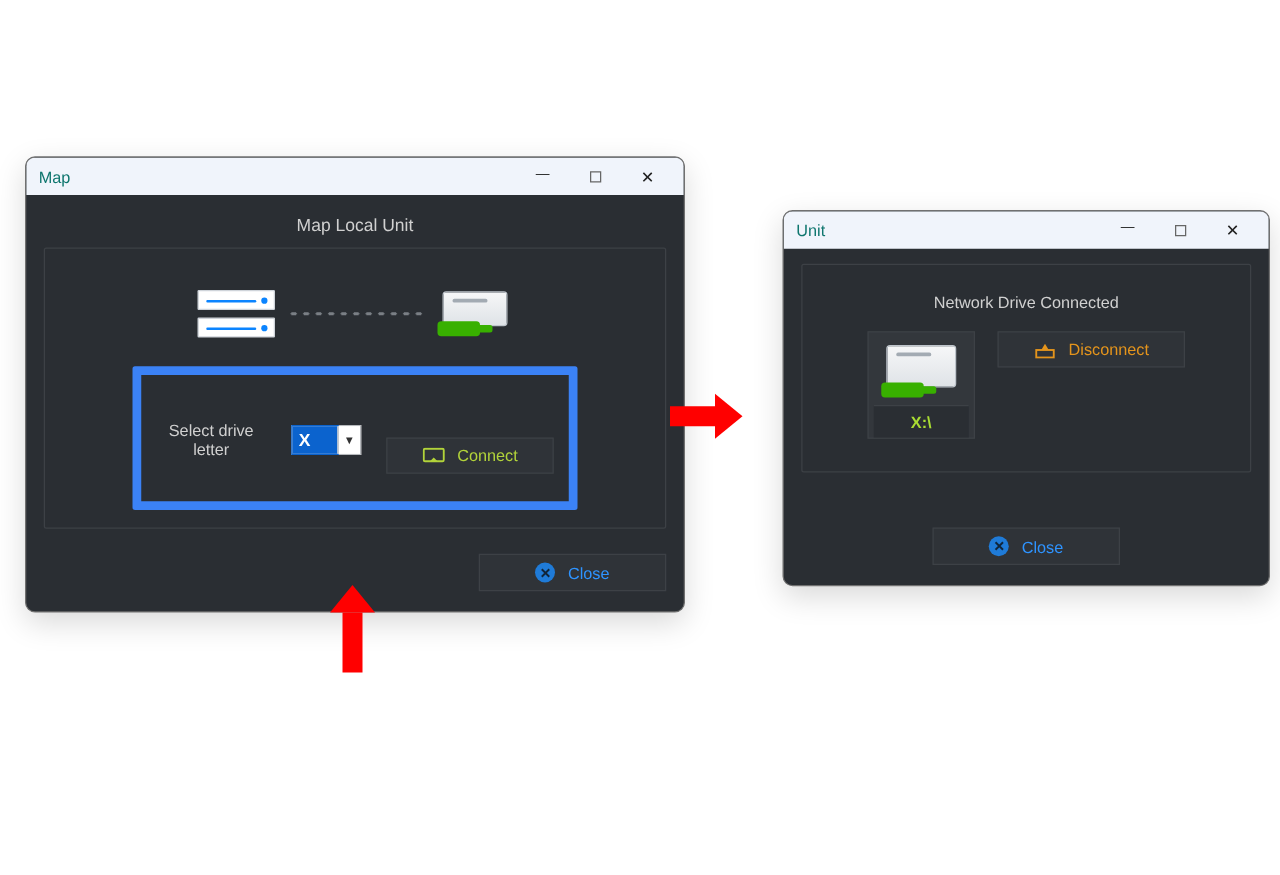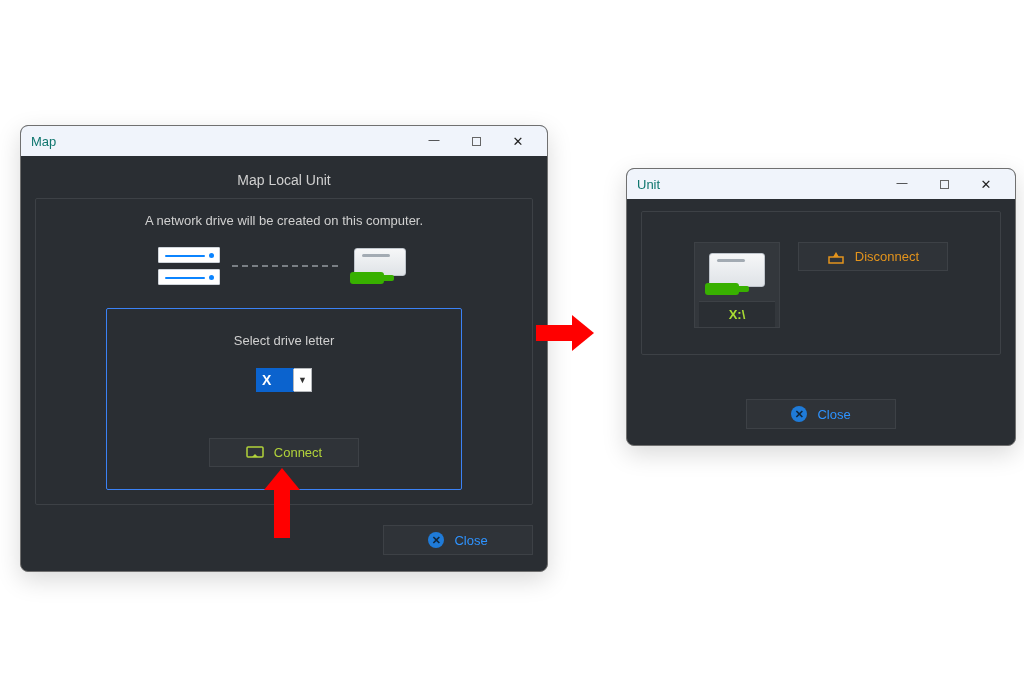--- a/index.html
+++ b/index.html
@@ -108,23 +108,23 @@
   .drive .plug{
     position:absolute;left:0;bottom:2px;width:34px;height:12px;
     background:#38b000;border-radius:3px;
   }
   .drive .plug::after{
     content:"";position:absolute;right:-10px;top:3px;width:12px;height:6px;
     background:#38b000;border-radius:2px;
   }
 
   .inner-panel{
-    border:1px solid #3b82f6;border-radius:2px;
+    border:7px solid #3b82f6;border-radius:2px;
     margin:0 56px;padding:24px 12px 22px 12px;
-    display:flex;flex-direction:column;align-items:center;gap:20px;
+    display:flex;flex-direction:row;align-items:center;gap:20px;
   }
 
   .combo{
     display:flex;border:1px solid #b6b9bd;background:#fff;height:24px;
   }
   .combo .value{
     width:36px;background:#0b63ce;color:#fff;font-weight:bold;
     display:flex;align-items:center;justify-content:flex-start;
     padding-left:5px;font-size:14px;outline:1px solid #0b63ce;
   }
@@ -213,21 +213,20 @@
     <span class="ctl max">
         <span></span>
       </span>
     <span class="ctl close"></span>
   </div>
 
   <div class="body">
     <div class="section-title">Map Local Unit</div>
 
     <div class="panel">
-      <div class="subtext">A network drive will be created on this computer.</div>
 
       <div class="illustration">
         <div class="fileserver">
           <div class="bar"></div>
             <div class="bar"></div>
         </div>
         <div class="dots"></div>
         <div class="drive">
           <div class="case"></div>
             <div class="slot"></div>
@@ -270,20 +269,21 @@
     <span class="spacer"></span>
     <span class="ctl min"></span>
     <span class="ctl max">
         <span></span>
       </span>
     <span class="ctl close"></span>
   </div>
 
   <div class="body">
     <div class="panel" style="padding-bottom:26px;">
+      <div class="subtext" style="margin:8px 0 4px 0;">Network Drive Connected</div>
 
       <div class="content-row">
         <div class="drive-card">
           <div class="drive">
             <div class="case"></div>
               <div class="slot"></div>
               <div class="plug"></div>
           </div>
           <div class="label">X:\</div>
         </div>

